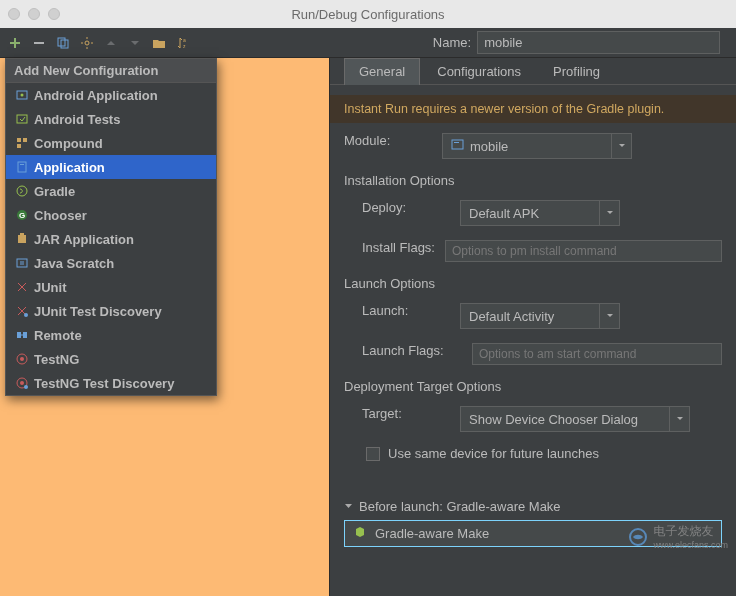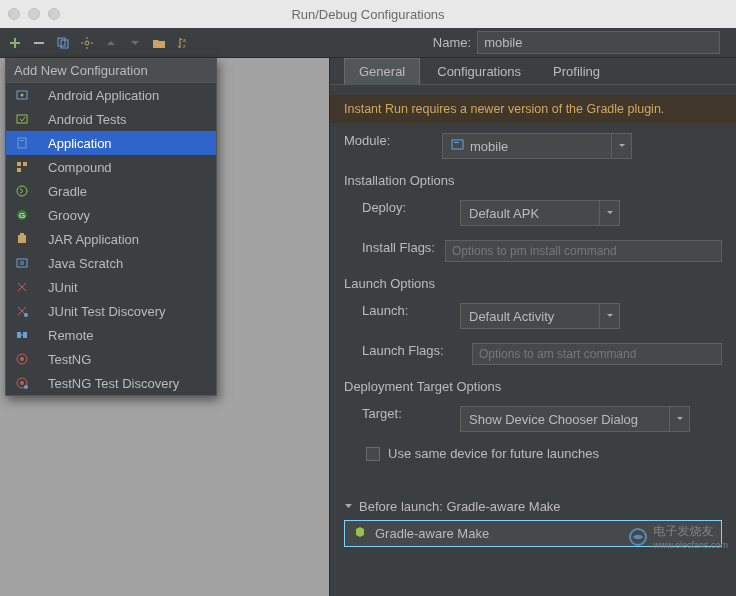--- a/index.html
+++ b/index.html
@@ -46,23 +46,24 @@
   justify-content: center; cursor: pointer; color: #afb1b3;
 }
 .tb-icon svg { width: 14px; height: 14px; }
 
 .main {
   display: flex;
   height: calc(100% - 58px);
 }
 .left-panel {
   width: 330px;
-  background: #a3a3a3;
+  background: #fdba74;
   border-right: 1px solid #2b2b2b;
   position: relative;
+  font-weight: bold;
 }
 .right-panel {
   flex: 1;
   background: #3c3f41;
   padding: 0;
   overflow: hidden;
 }
 
 .popup {
   position: absolute;
@@ -78,21 +79,21 @@
   background: #4b4d4f;
   padding: 4px 8px;
   font-size: 13px;
   color: #bbbbbb;
   border-bottom: 1px solid #555;
 }
 .popup-item {
   display: flex;
   align-items: center;
   padding: 4px 8px;
-  gap: 18px;
+  gap: 4px;
   cursor: pointer;
   color: #bbbbbb;
 }
 .popup-item.selected {
   background: #2f65ca;
   color: #fff;
 }
 .pi-icon { width: 16px; height: 16px; display:flex; align-items:center; justify-content:center; }
 .pi-icon svg { width: 14px; height: 14px; }
 .name-label { color: #bbbbbb; }
@@ -240,56 +241,56 @@
           </div>
           <div class="popup-item">
             <span class="pi-icon">
               <svg viewBox="0 0 14 14">
                 <rect x="2" y="3" width="10" height="8" fill="none" stroke="#97c04f"></rect>
                 <path d="M5 7l2 2 3-4" stroke="#97c04f" fill="none"></path>
               </svg>
             </span>
             <span>Android Tests</span>
           </div>
-          <div class="popup-item selected">
-            <span class="pi-icon">
-              <svg viewBox="0 0 14 14">
-                <rect x="3" y="2" width="8" height="10" fill="none" stroke="#6aa0d8"></rect>
-                <rect x="5" y="4" width="4" height="1" fill="#6aa0d8"></rect>
-              </svg>
-            </span>
-            <span>Application</span>
-          </div>
           <div class="popup-item">
             <span class="pi-icon">
               <svg viewBox="0 0 14 14">
                 <rect x="2" y="2" width="4" height="4" fill="#c9a35f"></rect>
                 <rect x="8" y="2" width="4" height="4" fill="#c9a35f"></rect>
                 <rect x="2" y="8" width="4" height="4" fill="#c9a35f"></rect>
               </svg>
             </span>
             <span>Compound</span>
           </div>
+          <div class="popup-item selected">
+            <span class="pi-icon">
+              <svg viewBox="0 0 14 14">
+                <rect x="3" y="2" width="8" height="10" fill="none" stroke="#6aa0d8"></rect>
+                <rect x="5" y="4" width="4" height="1" fill="#6aa0d8"></rect>
+              </svg>
+            </span>
+            <span>Application</span>
+          </div>
           <div class="popup-item">
             <span class="pi-icon">
               <svg viewBox="0 0 14 14">
                 <circle cx="7" cy="7" r="5" fill="none" stroke="#97c04f"></circle>
                 <path d="M5 5c3 0 3 4 0 4" stroke="#97c04f" fill="none"></path>
               </svg>
             </span>
             <span>Gradle</span>
           </div>
           <div class="popup-item">
             <span class="pi-icon">
               <svg viewBox="0 0 14 14">
                 <circle cx="7" cy="7" r="5" fill="#3a7a3a"></circle>
                 <text x="4" y="10" font-size="8" fill="#fff">G</text>
               </svg>
             </span>
-            <span>Groovy</span>
+            <span>Chooser</span>
           </div>
           <div class="popup-item">
             <span class="pi-icon">
               <svg viewBox="0 0 14 14">
                 <rect x="3" y="3" width="8" height="8" fill="#c9a35f"></rect>
                 <rect x="5" y="1" width="4" height="2" fill="#c9a35f"></rect>
               </svg>
             </span>
             <span>JAR Application</span>
           </div>

